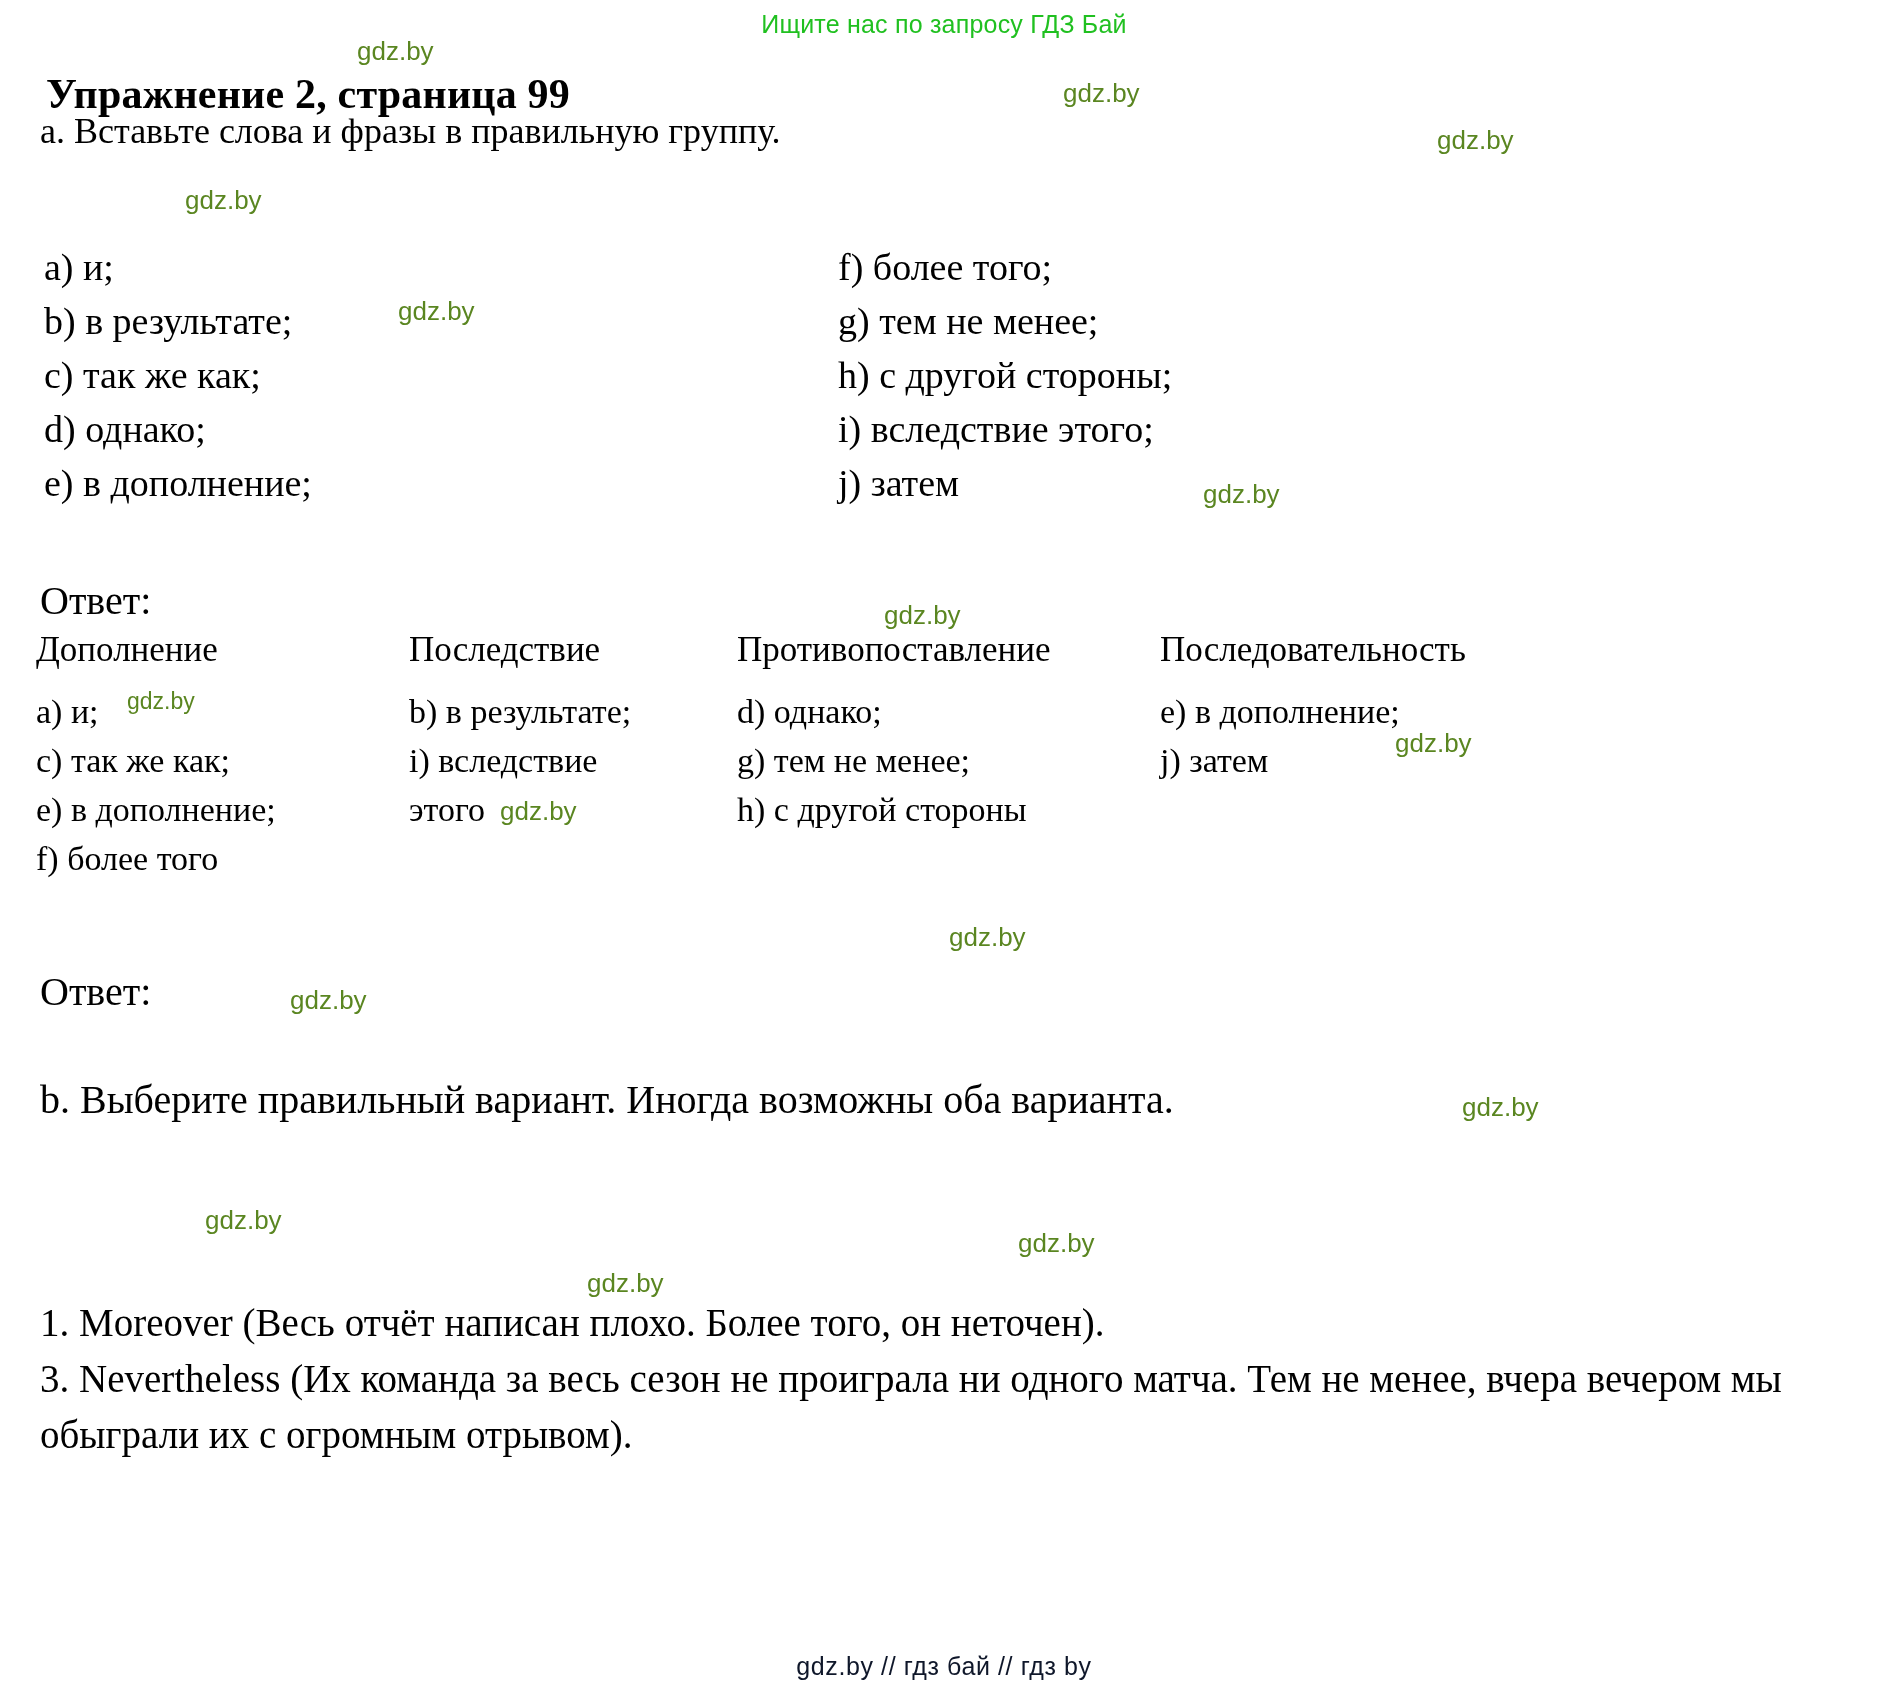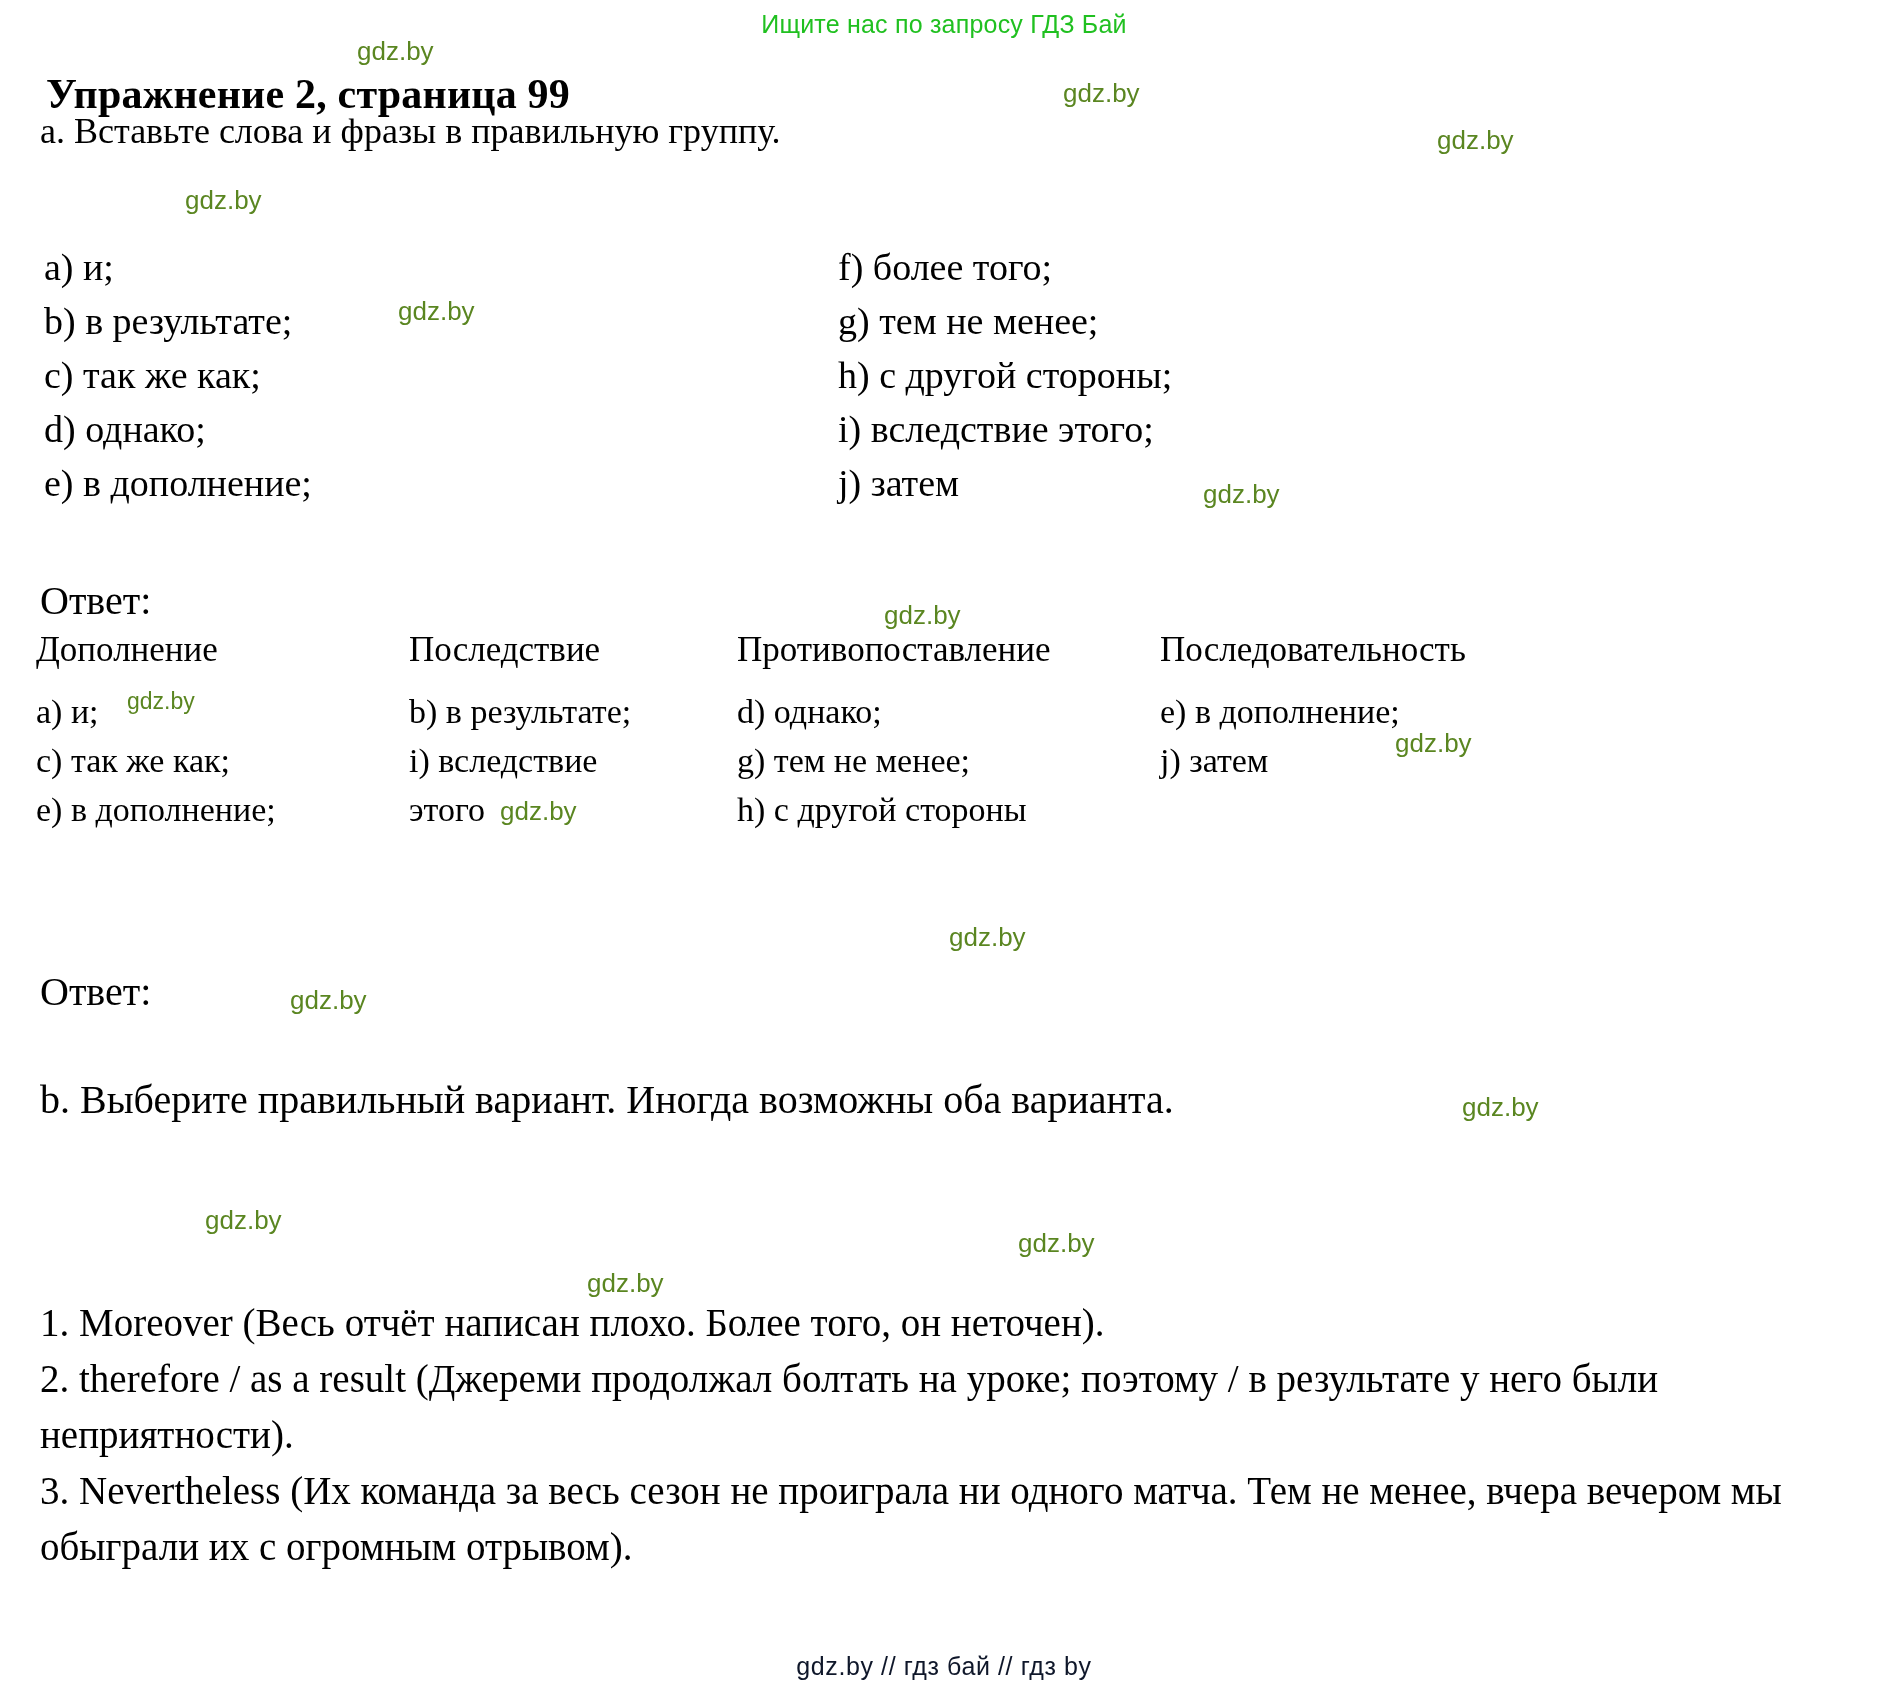--- a/index.html
+++ b/index.html
@@ -176,20 +176,21 @@
 
 <div id="group-table">
     <div class="col-head">Дополнение</div>
     <div class="col-head">Последствие</div>
     <div class="col-head">Противопоставление</div>
     <div class="col-head">Последовательность</div>
     <div class="col-body">
       <div class="ci">a) и;</div>
       <div class="ci">c) так же как;</div>
       <div class="ci">e) в дополнение;</div>
+      <div class="ci">f) более того</div>
     </div>
     <div class="col-body">
       <div class="ci">b) в результате;</div>
       <div class="ci">i) вследствие</div>
       <div class="ci">этого</div>
     </div>
     <div class="col-body">
       <div class="ci">d) однако;</div>
       <div class="ci">g) тем не менее;</div>
       <div class="ci">h) с другой стороны</div>
@@ -199,17 +200,16 @@
       <div class="ci">j) затем</div>
     </div>
   </div>
 
 <div class="task-b">b. Выберите правильный вариант. Иногда возможны оба варианта.</div>
 
 <div class="answer-label-2">Ответ:</div>
 
 <div id="answers-b">
     <div class="ans">1. Moreover (Весь отчёт написан плохо. Более того, он неточен).</div>
-    <div class="ans">2. therefore / as a result (Джереми продолжал болтать на уроке; поэтому / в результате у него были неприятности).</div>
     <div class="ans">3. Nevertheless (Их команда за весь сезон не проиграла ни одного матча. Тем не менее, вчера вечером мы обыграли их с огромным отрывом).</div>
   </div>
 
 <div class="footer">gdz.by  //  гдз бай  //  гдз by</div>
 
 </body></html>

